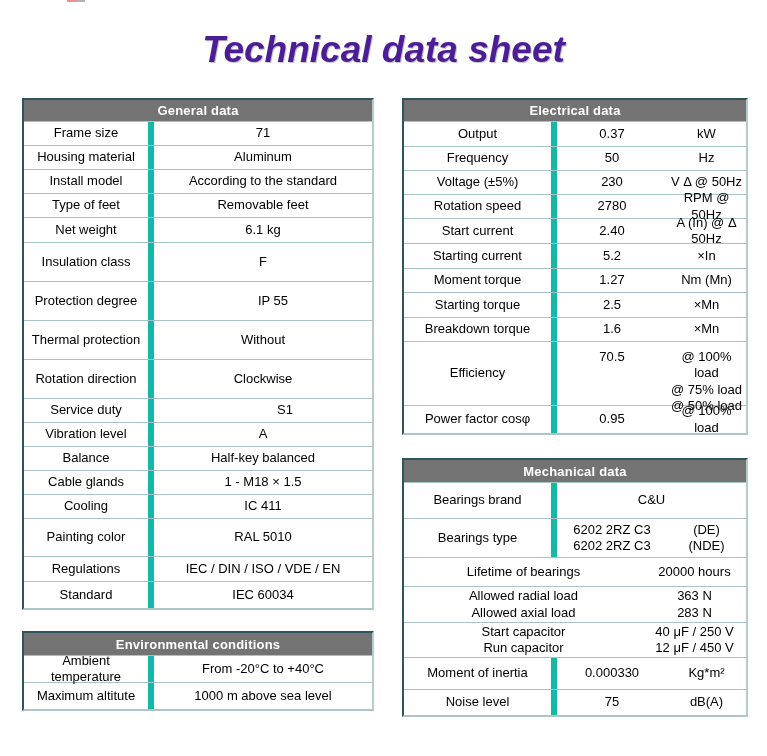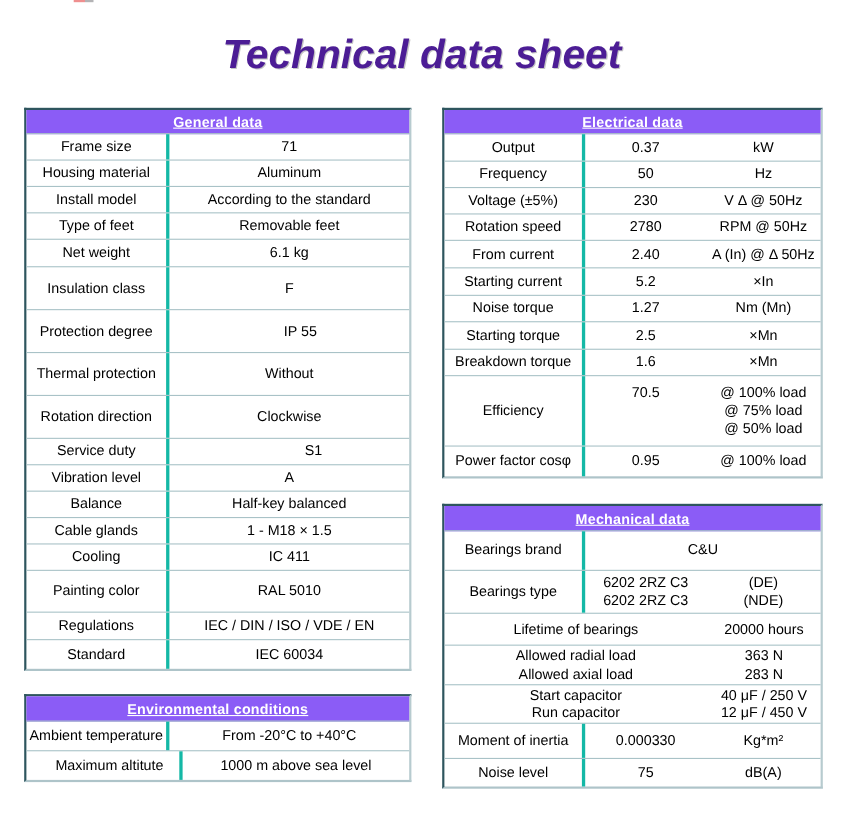--- a/index.html
+++ b/index.html
@@ -23,42 +23,41 @@
   .col-right { width:358px; display:flex; flex-direction:column;padding-left:12px; }
   .data-table {
     border-top:2px solid #2e555e;
     border-left:2px solid #2e555e;
     border-right:2px solid #b7cbcf;
     border-bottom:2px solid #aec4c9;
     background:#fff;
   }
   .gap21 { height:21px; } .gap23 { height:23px; }
   .table-header {
-    background:#8b5cf6; color:#ffffff;
+    background:#737373; color:#ffffff;
     font-weight:bold; font-size:13px;
     height:22px; display:flex; align-items:center; justify-content:center;
     border-bottom:1px solid #a9c2c7;
     letter-spacing:0.2px;
-    text-decoration:underline;
   }
   .table-header.tall { height:23px; }
   .row { display:flex; border-bottom:1px solid #a9c2c7; }
   .row:last-child { border-bottom:none; }
   .cell {
     display:flex; align-items:center; justify-content:center;
     font-size:13px; color:#000; text-align:center;
     white-space:pre-line; line-height:1.25;
     padding:1px 2px;
   }
   .w130 { width:130px; flex:none; }
-  .w128 { width:128px; flex:none; }
+  .w128 { width:153px; flex:none; }
   .w110 { width:110px; flex:none; }
   .w239 { width:239px; flex:none; }
   .grow { flex:1 1 auto; }
-  .div-r { border-right:3px solid #14b8a6; }
+  .div-r { border-right:6px solid #14b8a6; }
   .top-align { align-items:flex-start; padding-top:7px; }
 </style>
 </head>
 <body>
 
 <div class="logo-fragment"></div>
 
 <h1 class="page-title">Technical data sheet</h1>
 
 <div class="columns">
@@ -138,21 +137,21 @@
         </div>
     </div>
     <div class="gap21"></div>
     <div class="data-table">
       <div class="table-header tall">Environmental conditions</div>
       <div id="environmental-rows">
           <div class="row" style="height: 27px;">
             <div class="cell w130 div-r">Ambient temperature</div>
             <div class="cell grow">From -20°C to +40°C</div>
           </div>
-          <div class="row" style="height: 26px; padding-left: 12px;">
+          <div class="row" style="height: 26px;">
             <div class="cell w130 div-r">Maximum altitute</div>
             <div class="cell grow">1000 m above sea level</div>
           </div>
         </div>
     </div>
   </div>
 
   <div class="col-right">
     <div class="data-table">
       <div class="table-header">Electrical data</div>
@@ -171,31 +170,31 @@
             <div class="cell w128 div-r">Voltage (±5%)</div>
             <div class="cell w110">230</div>
             <div class="cell grow">V Δ @ 50Hz</div>
           </div>
           <div class="row" style="height: 24px;">
             <div class="cell w128 div-r">Rotation speed</div>
             <div class="cell w110">2780</div>
             <div class="cell grow">RPM @ 50Hz</div>
           </div>
           <div class="row" style="height: 25px;">
-            <div class="cell w128 div-r">From current</div>
+            <div class="cell w128 div-r">Start current</div>
             <div class="cell w110">2.40</div>
             <div class="cell grow">A (In) @ Δ 50Hz</div>
           </div>
           <div class="row" style="height: 25px;">
             <div class="cell w128 div-r">Starting current</div>
             <div class="cell w110">5.2</div>
             <div class="cell grow">×In</div>
           </div>
           <div class="row" style="height: 24px;">
-            <div class="cell w128 div-r">Noise torque</div>
+            <div class="cell w128 div-r">Moment torque</div>
             <div class="cell w110">1.27</div>
             <div class="cell grow">Nm (Mn)</div>
           </div>
           <div class="row" style="height: 25px;">
             <div class="cell w128 div-r">Starting torque</div>
             <div class="cell w110">2.5</div>
             <div class="cell grow">×Mn</div>
           </div>
           <div class="row" style="height: 24px;">
             <div class="cell w128 div-r">Breakdown torque</div>

